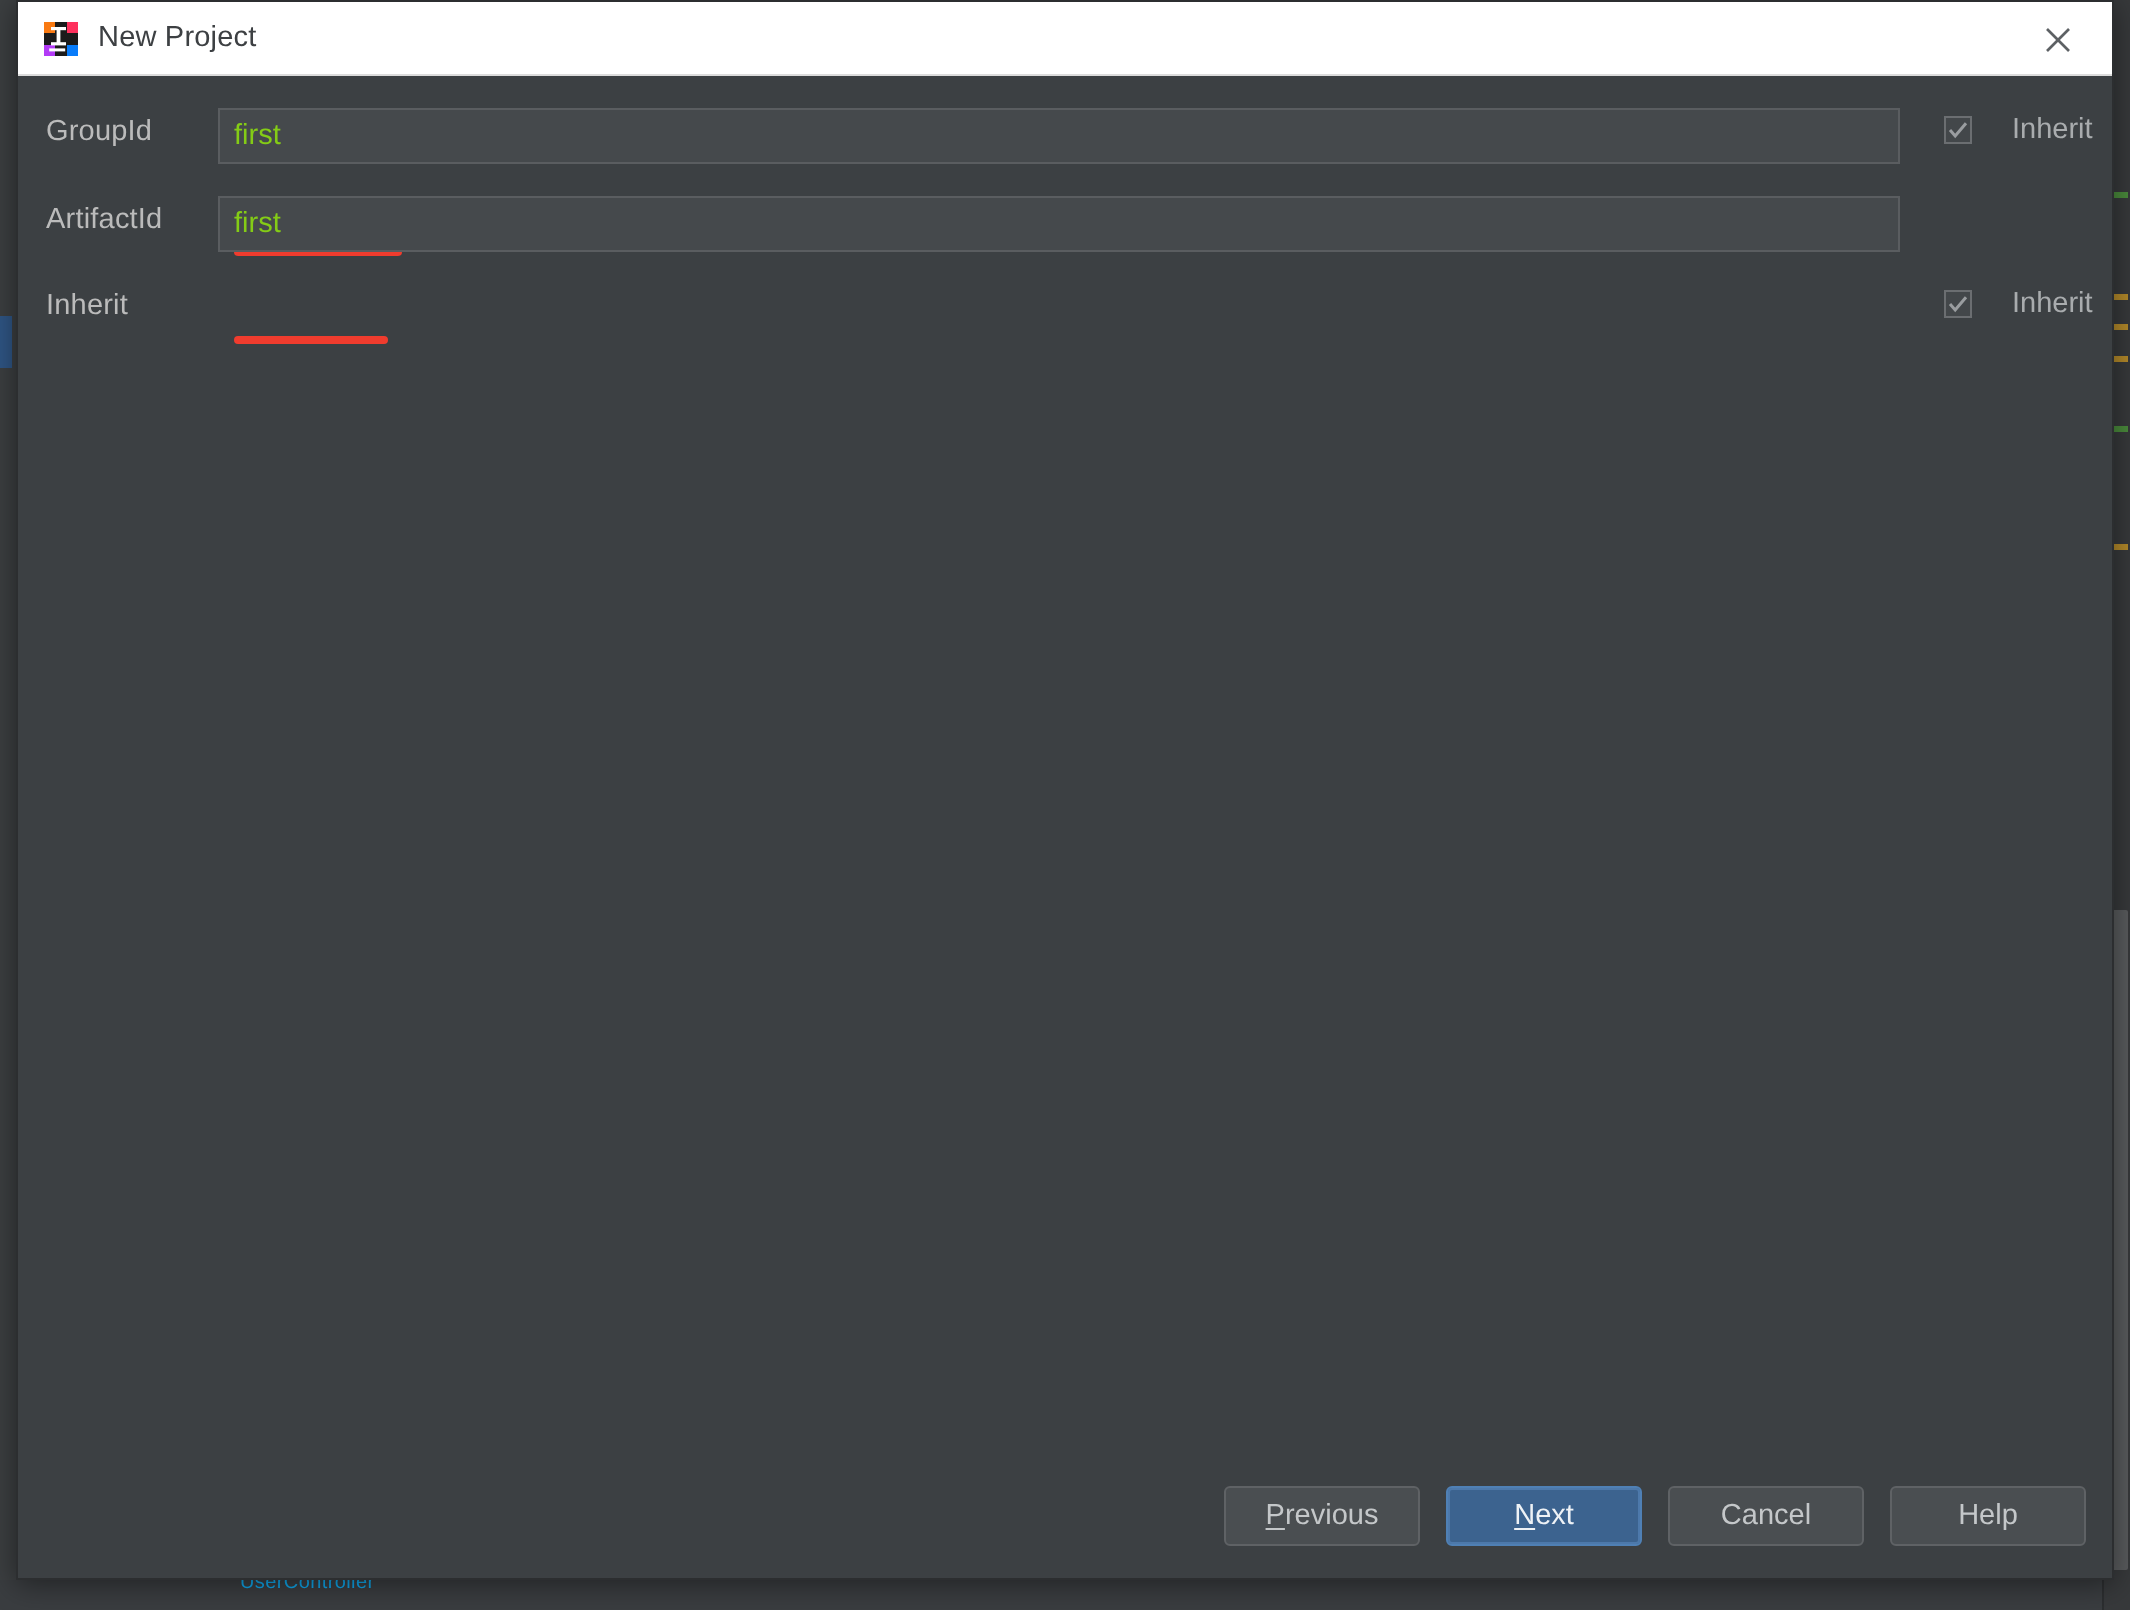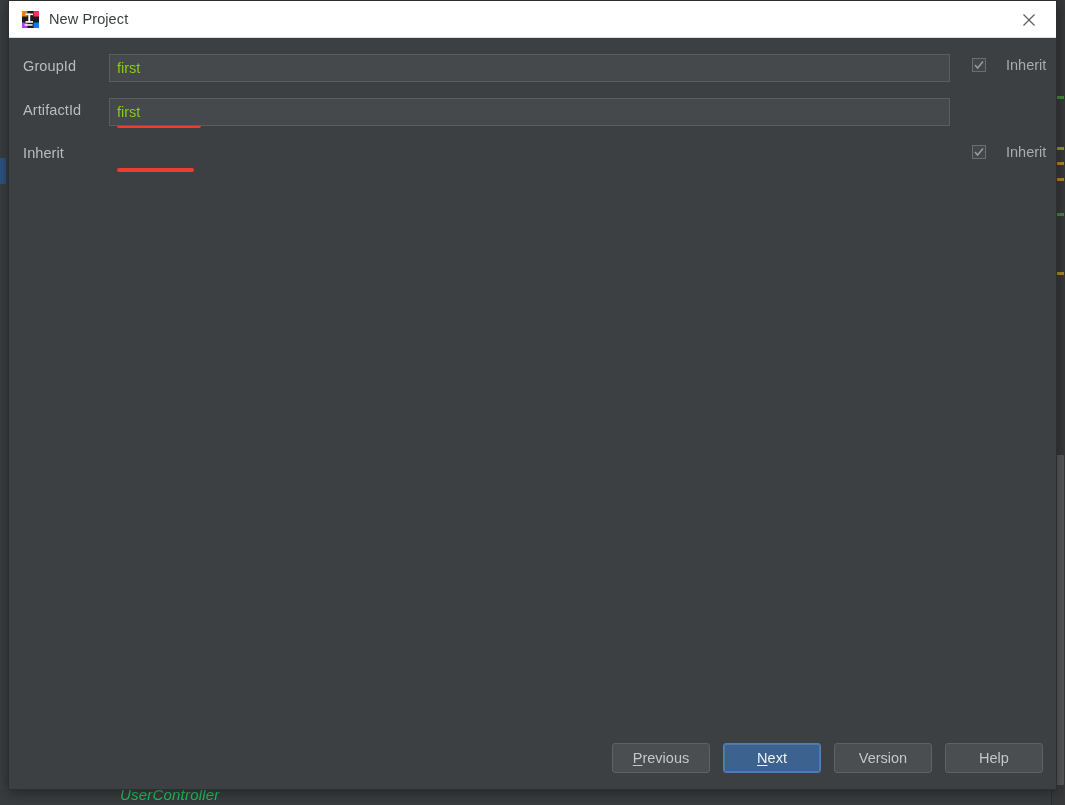--- a/index.html
+++ b/index.html
@@ -38,27 +38,26 @@
   }
   #ide-bottom-strip {
     position: absolute;
     left: 0; top: 790px;
     width: 1065px; height: 15px;
     background: #3a3d40;
   }
   #ide-bottom-text {
     position: absolute;
     left: 120px; top: 786px;
-    font-size: 15px;
-    color: #22c55e;
+    font-size: 10px;
+    color: #0ea5e9;
     letter-spacing: .2px;
     white-space: nowrap;
     overflow: hidden;
     height: 19px;
-    font-style: italic;
   }
 
   
   #ide-gutter {
     position: absolute;
     right: 0; top: 0;
     width: 13px; height: 805px;
     background: #37393b;
     border-left: 1px solid #2c2e30;
   }
@@ -314,16 +313,16 @@
 
   <div id="button-bar">
     <button class="dlg-button">
       <span class="mnemonic">P</span>
         <span>revious</span>
     </button>
     <button class="dlg-button primary">
       <span class="mnemonic">N</span>
         <span>ext</span>
     </button>
-    <button class="dlg-button">Version</button>
+    <button class="dlg-button">Cancel</button>
     <button class="dlg-button">Help</button>
   </div>
 </div>
 
 </body></html>

